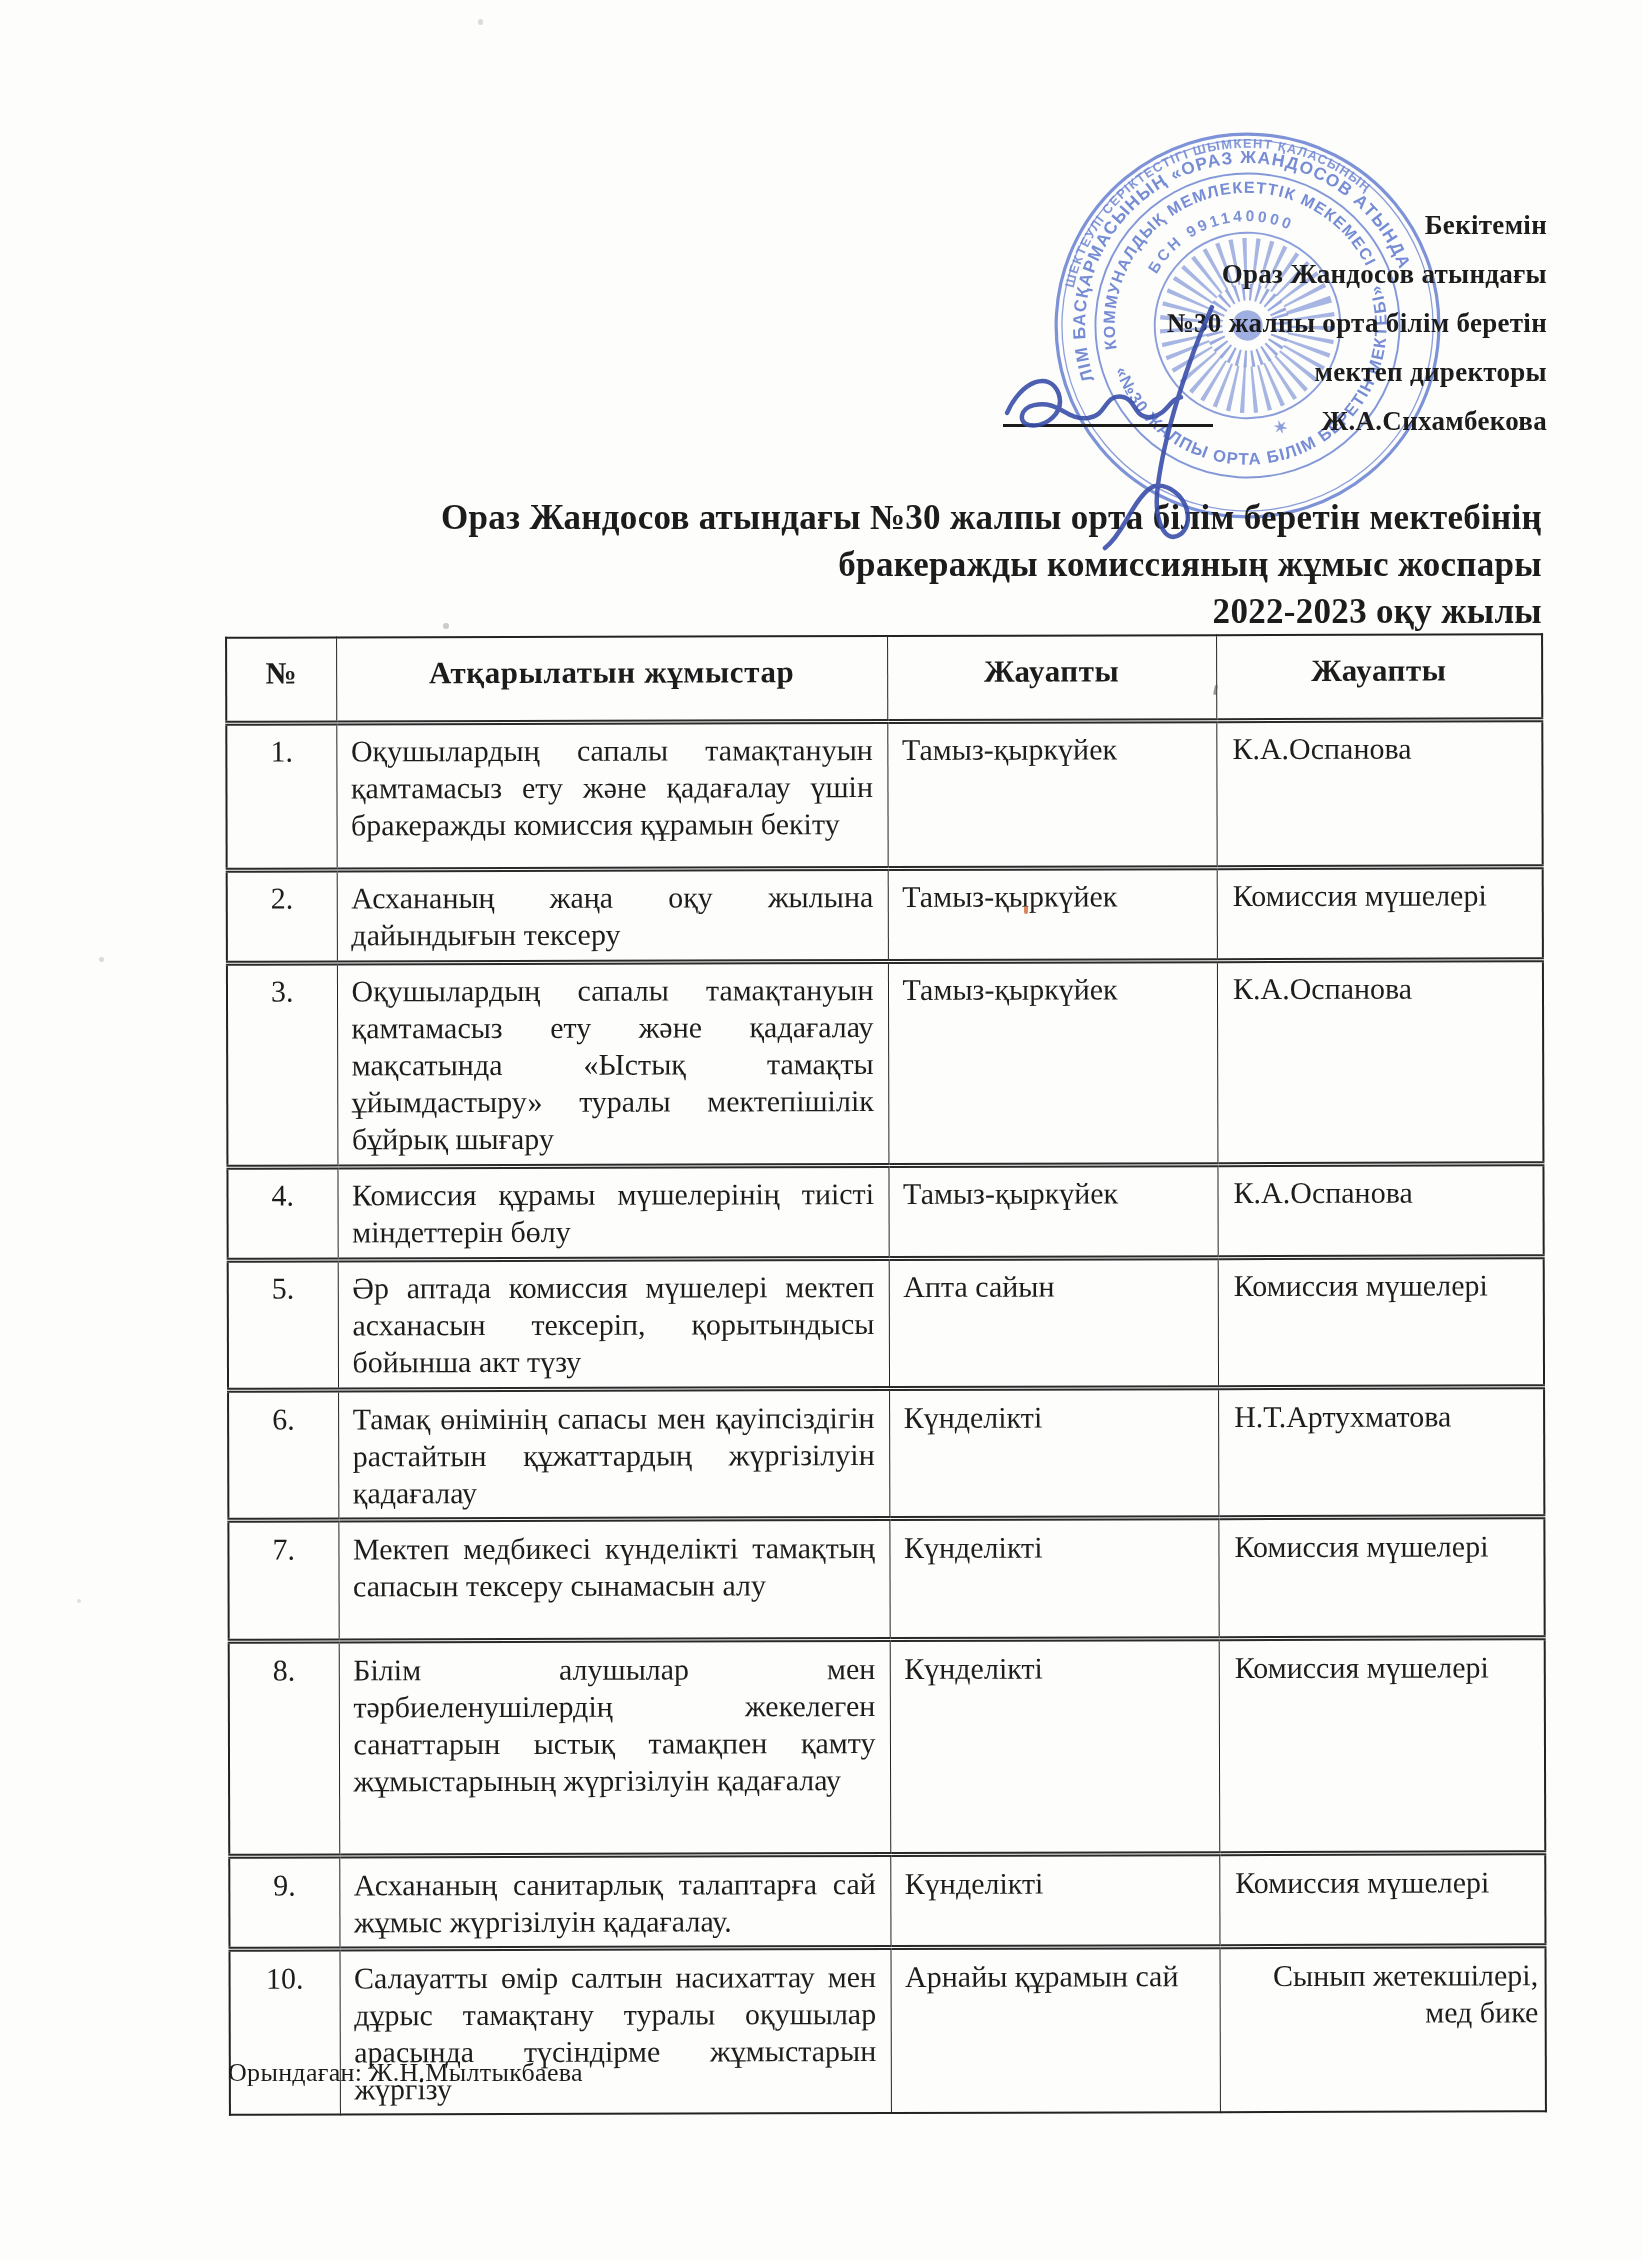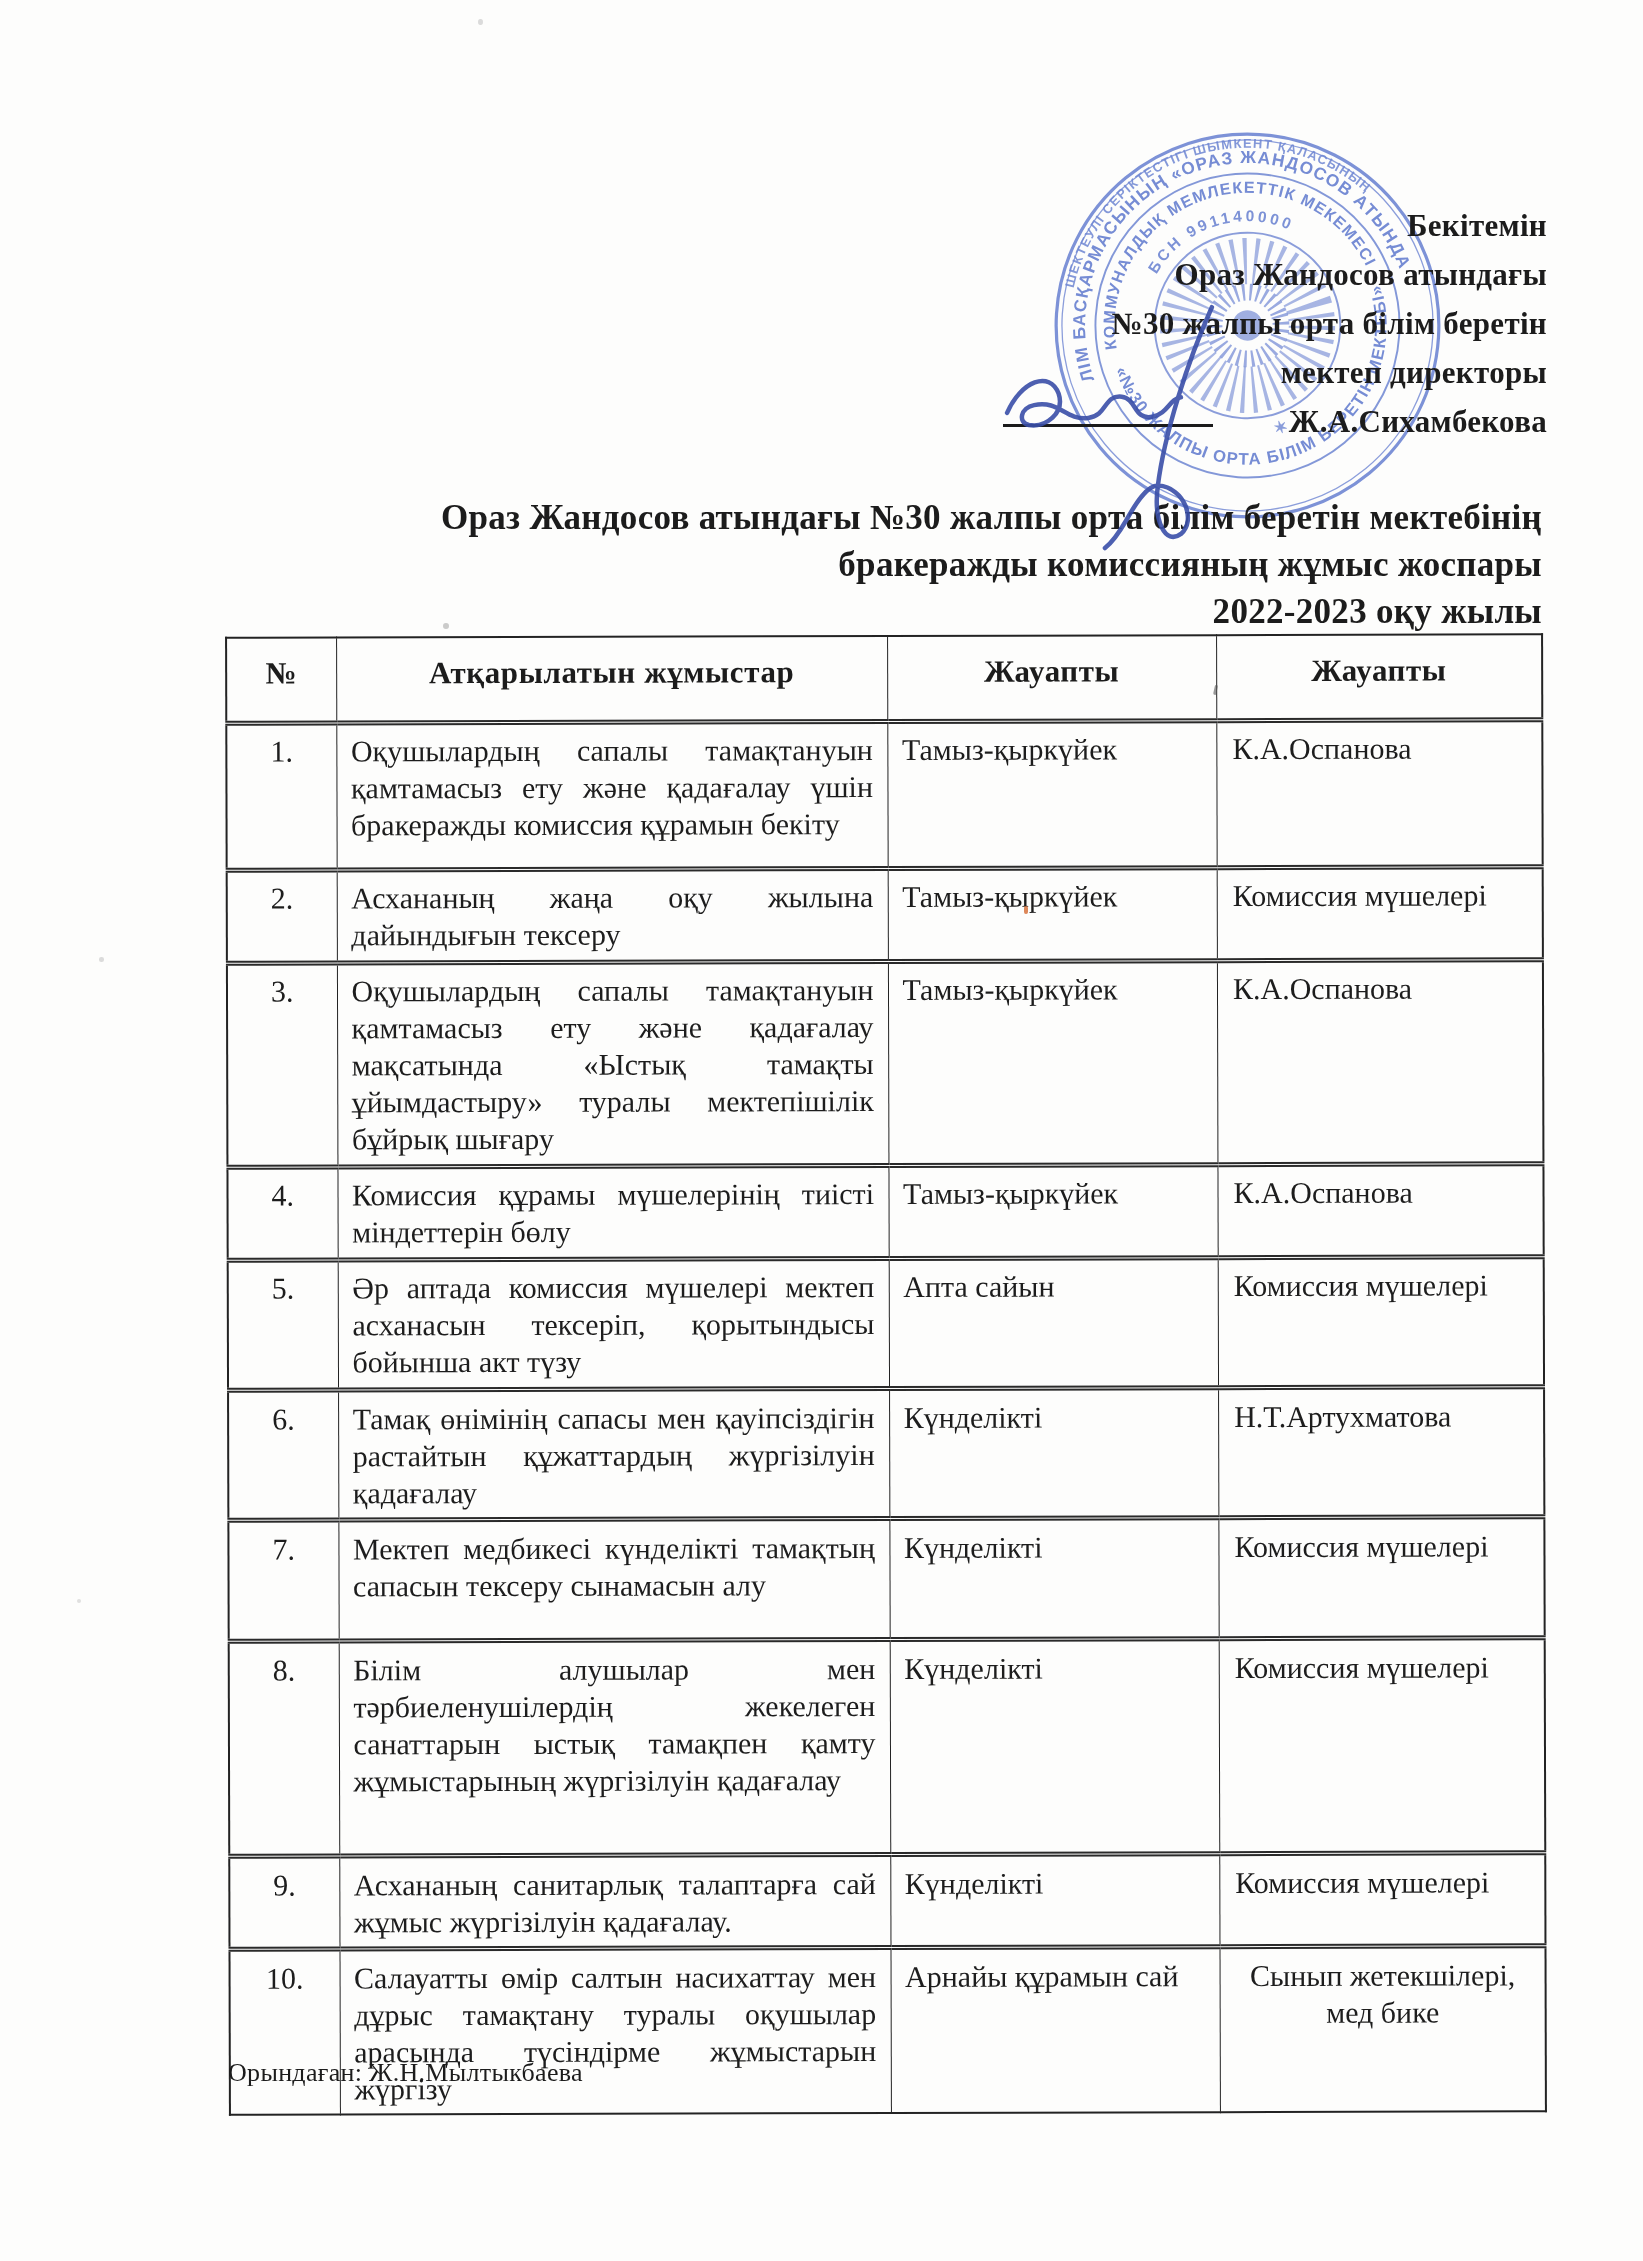--- a/index.html
+++ b/index.html
@@ -24,21 +24,21 @@
     z-index: 1;
     opacity: 0.88;
   }
 
   
   .approval {
     position: absolute;
     top: 201px; right: 97px;
     width: 645px;
     text-align: right;
-    font-size: 31px;
+    font-size: 27px;
     font-weight: bold;
     line-height: 49px;
     z-index: 3;
     letter-spacing: 0.3px;
   }
   .sig-line {
     position: absolute;
     left: 1003px; top: 424px;
     width: 210px; height: 3.2px;
     background: #1b1b1b;
@@ -102,21 +102,21 @@
   tbody tr:nth-child(1)  { height: 147px; }
   tbody tr:nth-child(2)  { height: 76px; }
   tbody tr:nth-child(3)  { height: 197px; }
   tbody tr:nth-child(4)  { height: 67px; }
   tbody tr:nth-child(5)  { height: 125px; }
   tbody tr:nth-child(6)  { height: 102px; }
   tbody tr:nth-child(7)  { height: 121px; }
   tbody tr:nth-child(8)  { height: 215px; }
   tbody tr:nth-child(9)  { height: 79px; }
   tbody tr:nth-child(10) { height: 152px; }
-  tbody tr:nth-child(10) td.c-resp { text-align: center; padding-left: 7px; padding-right: 6.4px; }
+  tbody tr:nth-child(10) td.c-resp { text-align: right; padding-left: 7px; padding-right: 6.4px; }
 
   
   .footer {
     position: absolute;
     left: 228px; top: 2058px;
     font-size: 26px;
     z-index: 2;
     letter-spacing: 0.3px;
   }
 

